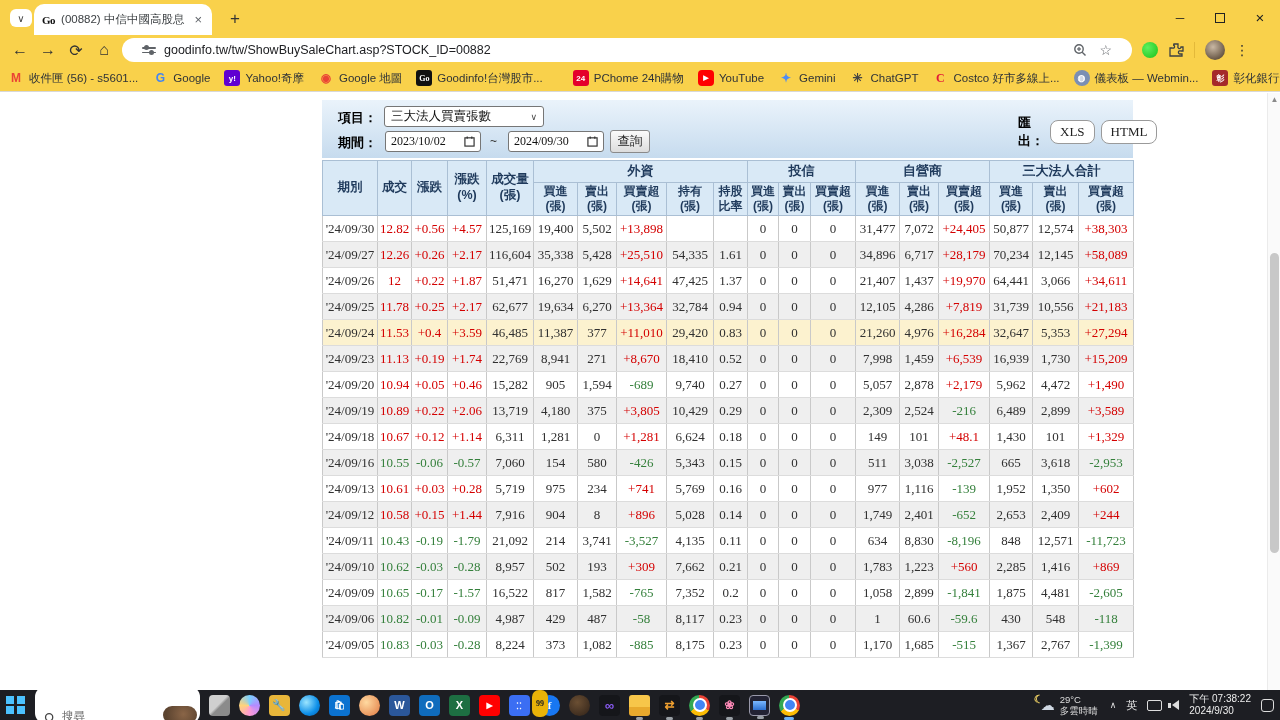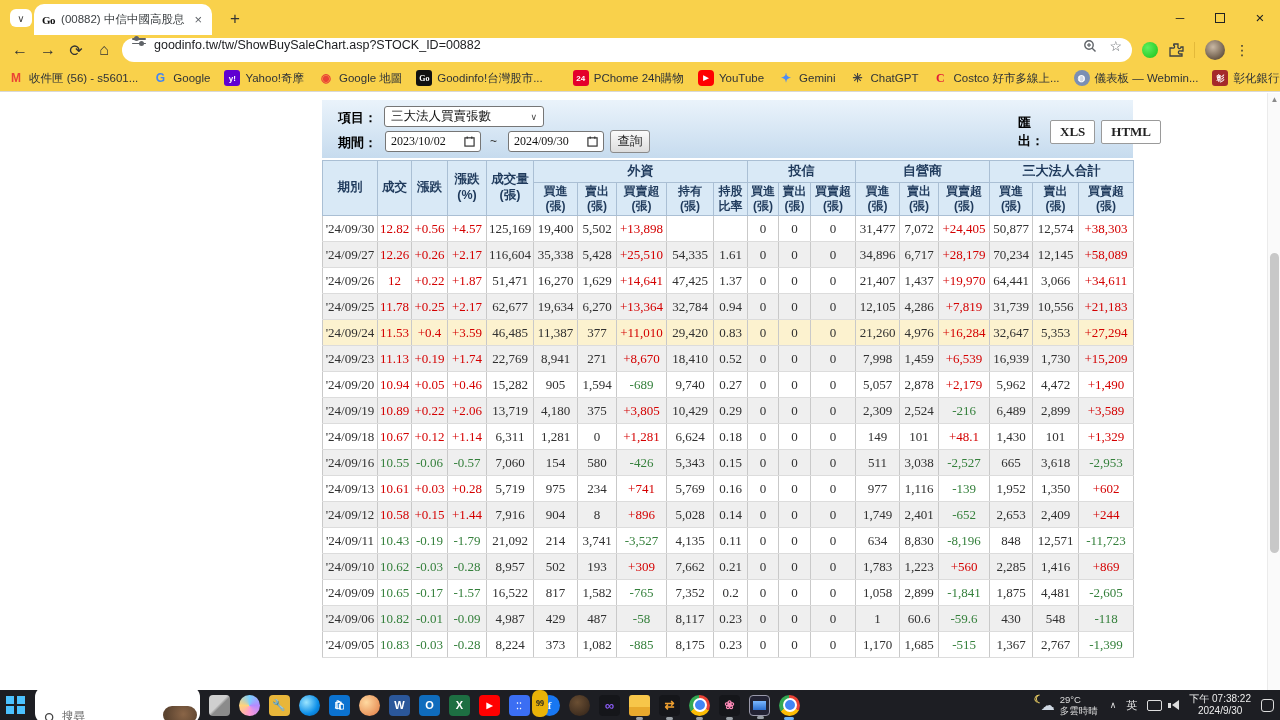--- a/index.html
+++ b/index.html
@@ -12,21 +12,21 @@
   .favicon-go { font-weight:bold; font-size:11px; color:#111; font-family:"Liberation Serif",serif; letter-spacing:-0.5px; }
   .tab-title { flex:1; font-size:11.5px; color:#3c4043; white-space:nowrap; overflow:hidden; }
   .tab-close { font-size:13px; color:#5f6368; padding:0 2px; }
   .newtab { position:absolute; left:224px; top:8px; width:22px; height:22px; font-size:17px; color:#333; text-align:center; line-height:21px; }
   .wincontrols { position:absolute; right:0; top:0; height:35px; display:flex; }
   .wincontrols span { width:40px; height:35px; display:flex; align-items:center; justify-content:center; color:#222; font-size:12px; }
   .maxglyph { width:10px; height:10px; border:1.2px solid #222; }
 
   .toolbar { position:absolute; top:35px; left:0; width:1280px; height:30px; background:#f9d14b; display:flex; align-items:center; }
   .navic { width:28px; text-align:center; font-size:16px; color:#333; }
-  .addressbar { margin-left:4px; width:1010px; height:24px; background:#fff; border-radius:12px; display:flex; align-items:flex-start; padding:0 10px; gap:8px; }
+  .addressbar { margin-left:4px; width:1010px; height:24px; background:#fff; border-radius:12px; display:flex; align-items:center; padding:0 20px; gap:8px; }
   .tune-icon { display:inline-flex; flex-direction:column; gap:3px; width:14px; }
   .tune-icon i { display:block; height:1.6px; background:#5f6368; border-radius:2px; position:relative; }
   .tune-icon i:first-child:after { content:""; position:absolute; left:2px; top:-2px; width:5px; height:5px; border-radius:50%; background:#5f6368; }
   .tune-icon i:last-child:after { content:""; position:absolute; right:2px; top:-2px; width:5px; height:5px; border-radius:50%; background:#5f6368; }
   .url-text { flex:1; font-size:12.5px; color:#202124; white-space:nowrap; overflow:hidden; }
   .ab-right { display:flex; align-items:center; gap:12px; }
   .star-icon { font-size:14px; color:#5f6368; }
   .toolbar-right { display:flex; align-items:center; gap:10px; margin-left:10px; }
   .ext-green { width:16px; height:16px; border-radius:50%; background:radial-gradient(circle at 35% 35%, #5ef05e, #19c119); }
   .divider-v { width:1px; height:16px; background:#e3b93a; }
@@ -55,21 +55,21 @@
   .controls { position:absolute; left:322px; top:7px; width:811px; height:58px; background:linear-gradient(#eaf3fb,#c6dbee); }
   .ctl-label { position:absolute; font-size:13px; font-weight:bold; color:#000; }
   .dropdown { position:absolute; left:62px; top:6px; width:160px; height:21px; background:#fff; border:1px solid #767676; border-radius:3px; display:flex; align-items:center; padding:0 6px; font-size:12.5px; color:#111; }
   .dd-arrow { margin-left:auto; font-size:9px; color:#444; }
   .dateinput { position:absolute; top:31px; width:96px; height:21px; background:#fff; border:1px solid #767676; border-radius:3px; display:flex; align-items:center; padding:0 5px; font-size:12px; font-family:"Liberation Serif",serif; color:#111; }
   .cal { margin-left:auto; }
   .tilde { position:absolute; left:168px; top:34px; font-size:12px; color:#333; }
   .btn-query { position:absolute; left:288px; top:30px; width:40px; height:23px; background:linear-gradient(#fbfbfb,#dcdcdc); border:1px solid #8a8a8a; border-radius:3px; font-size:12.5px; color:#222; text-align:center; line-height:21px; }
   .export-wrap { position:absolute; left:652px; top:14px; display:flex; align-items:center; gap:6px;padding-left:44px; }
   .export-label { font-size:13px; font-weight:bold; color:#000; }
-  .btn-export { background:#fff; border:1px solid #9a9a9a; border-radius:2px; padding:3px 9px; font-size:13px; font-family:"Liberation Serif",serif; color:#222;font-weight:bold; }
+  .btn-export { background:#fff; border:1px solid #9a9a9a; border-radius:8px; padding:3px 9px; font-size:13px; font-family:"Liberation Serif",serif; color:#222; }
 
   
   .tablewrap { position:absolute; left:322px; top:67px; width:813px; }
   table { border-collapse:collapse; table-layout:fixed; width:811px; }
   th { background:#d9e9f6; border:1px solid #aabfd4; color:#1f3a5c; font-size:12px; font-weight:bold; line-height:1.25; padding:1px 0; }
   th.group { height:22px; font-size:13px; }
   th.fixedcol { font-size:12.5px; }
   td { border-right:1px solid #c9c9c9; border-bottom:1px solid #dcdcdc; height:26px; text-align:center; font-size:13px; font-family:"Liberation Serif","DejaVu Serif",serif; color:#303030; white-space:nowrap; overflow:hidden; }
   td:first-child { border-left:1px solid #c9c9c9; }
   tr.gray td { background:#efefef; }
@@ -121,21 +121,21 @@
   .weather { display:flex; align-items:center; gap:5px; }
   .w-icon { font-size:14px; color:#cfd8e3; position:relative; }
   .w-icon b { position:absolute; left:-7px; top:-4px; color:#f0d264; font-size:11px; }
   .w-text { font-size:9.5px; line-height:1.2; color:#ddd; }
   .tray { display:flex; align-items:center; gap:10px; }
   .tray .chev { font-size:9px; color:#ddd; }
   .lang { font-size:11px; }
   .kbd-icon { width:15px; height:11px; border:1.2px solid #ddd; border-radius:2px; }
   .spk { width:0; height:0; border:5px solid transparent; border-right:7px solid #ddd; border-left:none; position:relative; }
   .spk:before { content:""; position:absolute; left:-4px; top:-2.5px; width:3px; height:5px; background:#ddd; }
-  .clock { text-align:center; font-size:10px; line-height:1.25; color:#eee; }
+  .clock { text-align:left; font-size:10px; line-height:1.25; color:#eee; }
   .bell { width:13px; height:13px; border:1.3px solid #ddd; border-radius:3px 3px 4px 3px; }
 </style>
 </head>
 <body>
 
 <div class="titlebar">
   <div class="caret-btn">∨</div>
   <div class="tab">
     <span class="favicon-go">Go</span>
     <span class="tab-title">(00882) 中信中國高股息 法人買賣</span>

